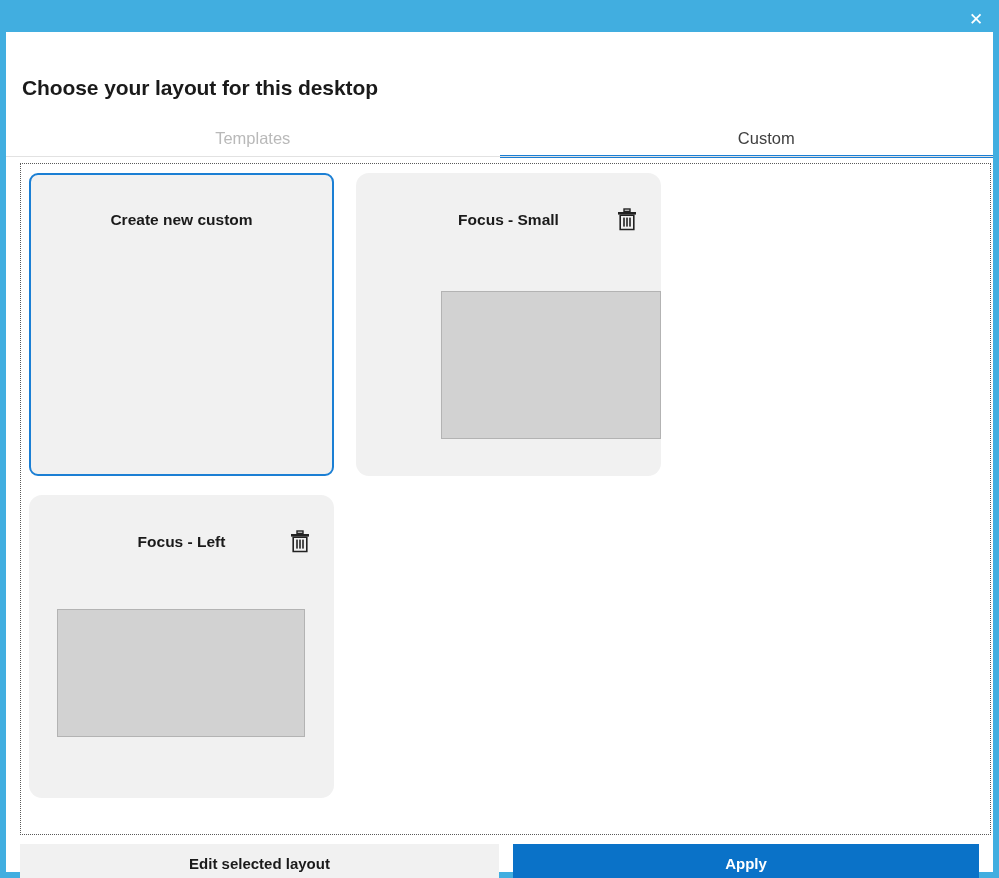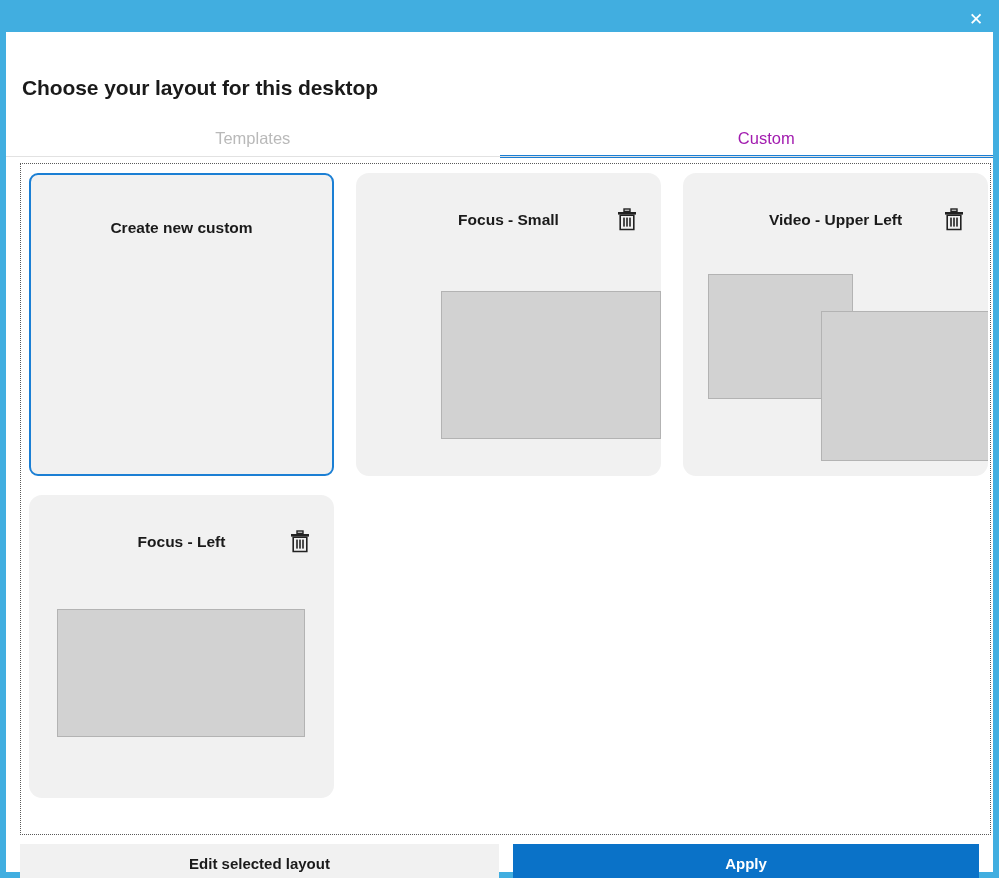--- a/index.html
+++ b/index.html
@@ -73,21 +73,21 @@
     cursor: pointer;
     user-select: none;
   }
   .tab-underline {
     position: absolute;
     left: 0; right: 0; bottom: 0;
     height: 3px;
     background: transparent;
   }
   .tab.inactive .tab-label { color: #b9b9b9; }
-  .tab.active .tab-label { color: #a21caf; margin-left: 40px; }
+  .tab.active .tab-label { color: #404040; margin-left: 40px; }
   .tab.active .tab-underline { background: #1b7fd4; }
   .tabs-baseline {
     position: absolute;
     left: 0; top: 124px;
     width: 987px; height: 1px;
     background: #e2e2e2;
   }
   
   .layouts-region {
     position: absolute;
@@ -127,21 +127,21 @@
   .card-title {
     position: absolute;
     top: 38px;
     left: 0; right: 0;
     text-align: center;
     font-size: 15.5px;
     font-weight: bold;
     color: #1a1a1a;
     pointer-events: none;
   }
-  .card.selected .card-title { top: 44px; }
+  .card.selected .card-title { top: 36px; }
   .trash {
     position: absolute;
     top: 35px;
     right: 24px;
     width: 20px; height: 23px;
     cursor: pointer;
   }
   .trash svg { display: block; }
   .preview {
     position: absolute;
@@ -228,37 +228,20 @@
                 <rect x="6.2" y="9.6" width="1.6" height="9" fill="#222"></rect>
                 <rect x="9.2" y="9.6" width="1.6" height="9" fill="#222"></rect>
                 <rect x="12.2" y="9.6" width="1.6" height="9" fill="#222"></rect>
               </svg>
             </div>
             <div class="preview">
               <div class="zone" style="left:85px;top:118px;width:220px;height:148px;"></div>
             </div>
           </div>
 
-          <div class="card">
-            <div class="card-title">Video - Upper Left</div>
-            <div class="trash">
-              <svg width="20" height="23" viewBox="0 0 20 23" aria-hidden="true">
-                <rect x="7" y="1" width="6" height="2.4" fill="none" stroke="#222" stroke-width="1.4"></rect>
-                <rect x="1" y="4" width="18" height="2.6" fill="#222"></rect>
-                <path d="M3.2 7.2 h13.6 v14.3 h-13.6 z" fill="none" stroke="#222" stroke-width="1.6"></path>
-                <rect x="6.2" y="9.6" width="1.6" height="9" fill="#222"></rect>
-                <rect x="9.2" y="9.6" width="1.6" height="9" fill="#222"></rect>
-                <rect x="12.2" y="9.6" width="1.6" height="9" fill="#222"></rect>
-              </svg>
-            </div>
-            <div class="preview">
-              <div class="zone" style="left:25px;top:101px;width:145px;height:125px;"></div>
-              <div class="zone" style="left:138px;top:138px;width:190px;height:150px;"></div>
-            </div>
-          </div>
 
         </div>
 
         <div class="row">
 
 
           <div class="card">
             <div class="card-title">Focus - Left</div>
             <div class="trash">
               <svg width="20" height="23" viewBox="0 0 20 23" aria-hidden="true">

